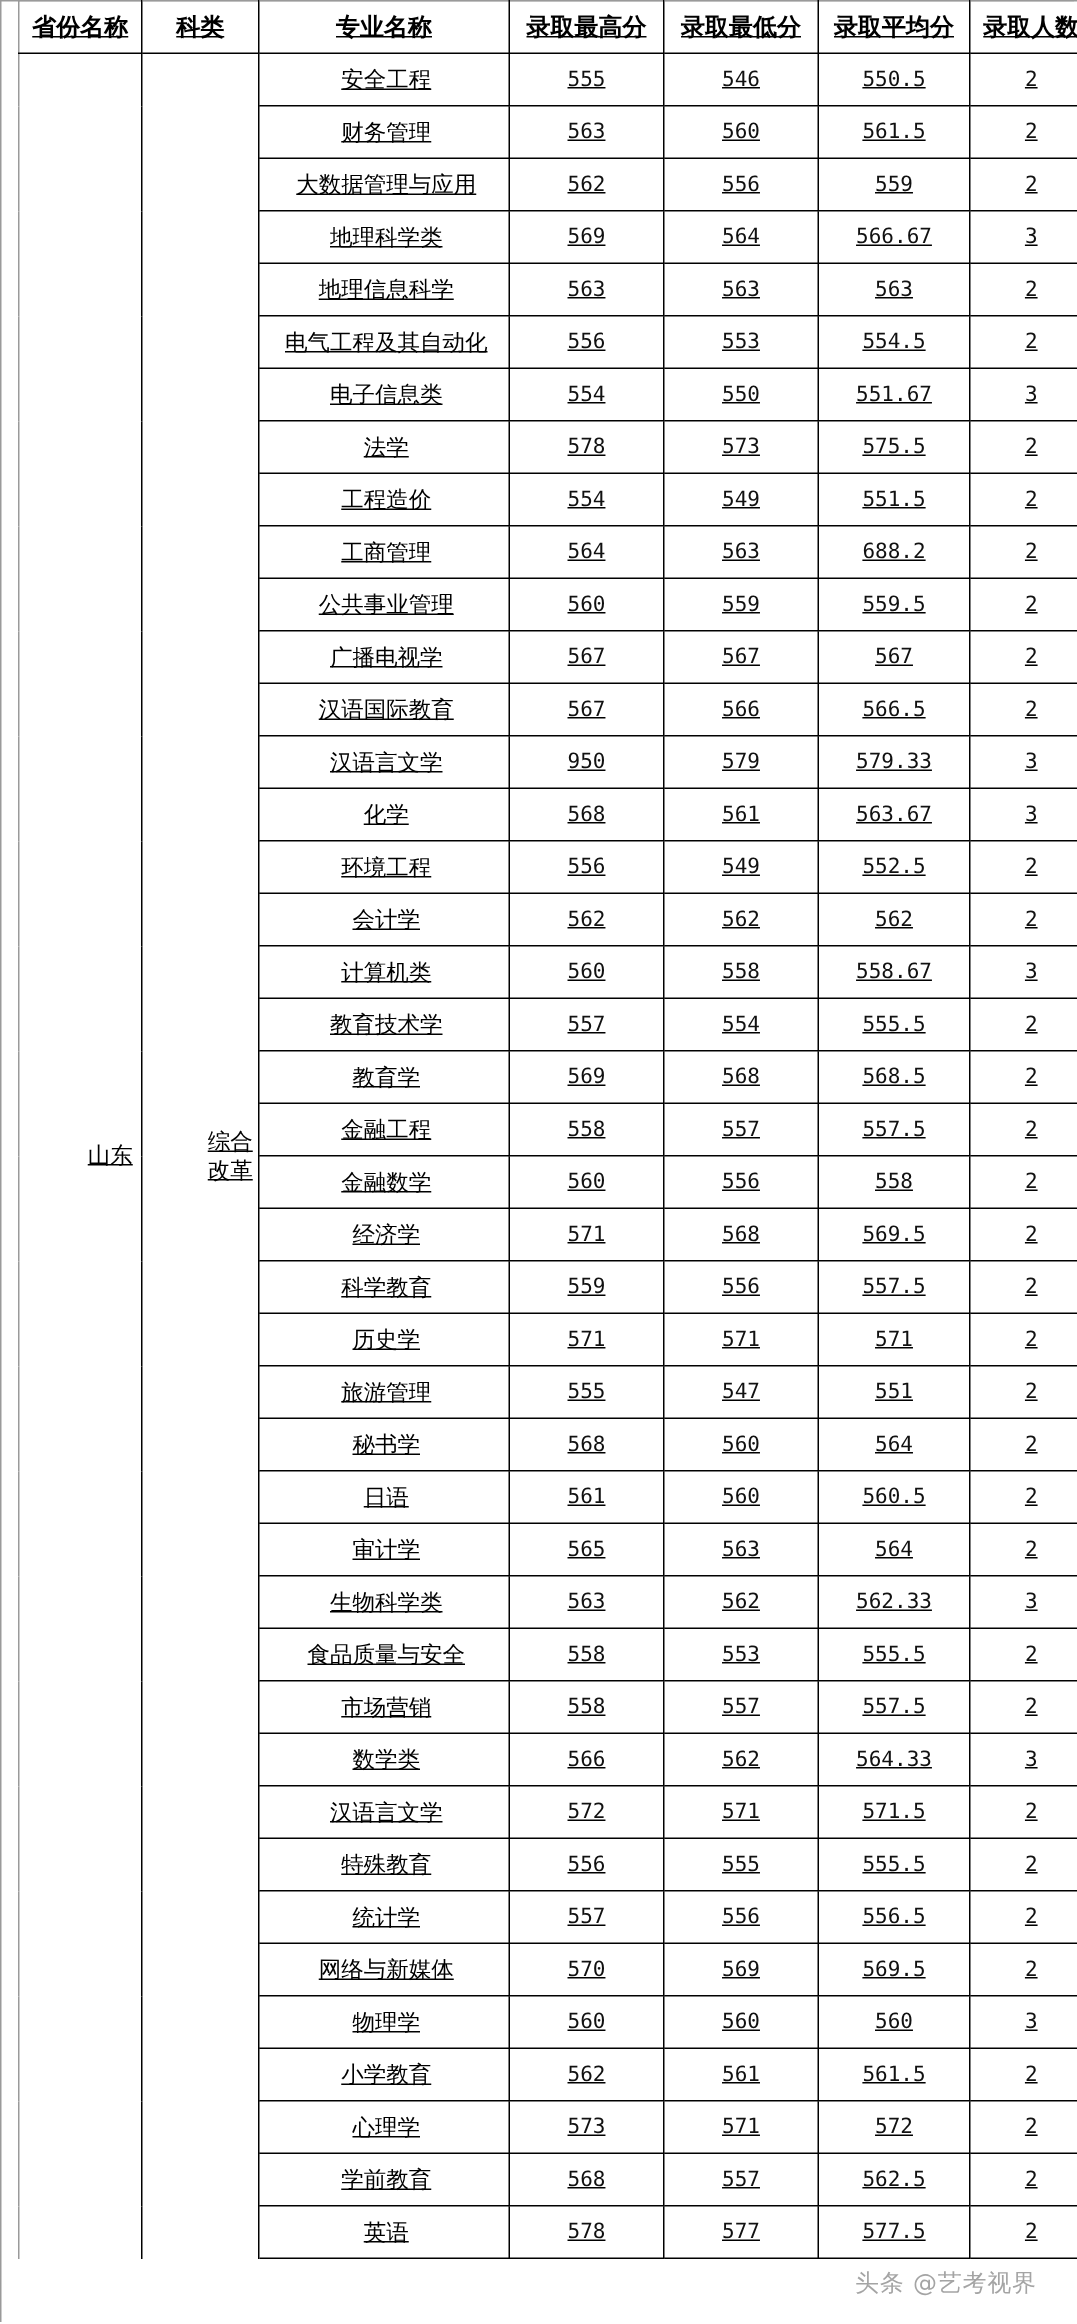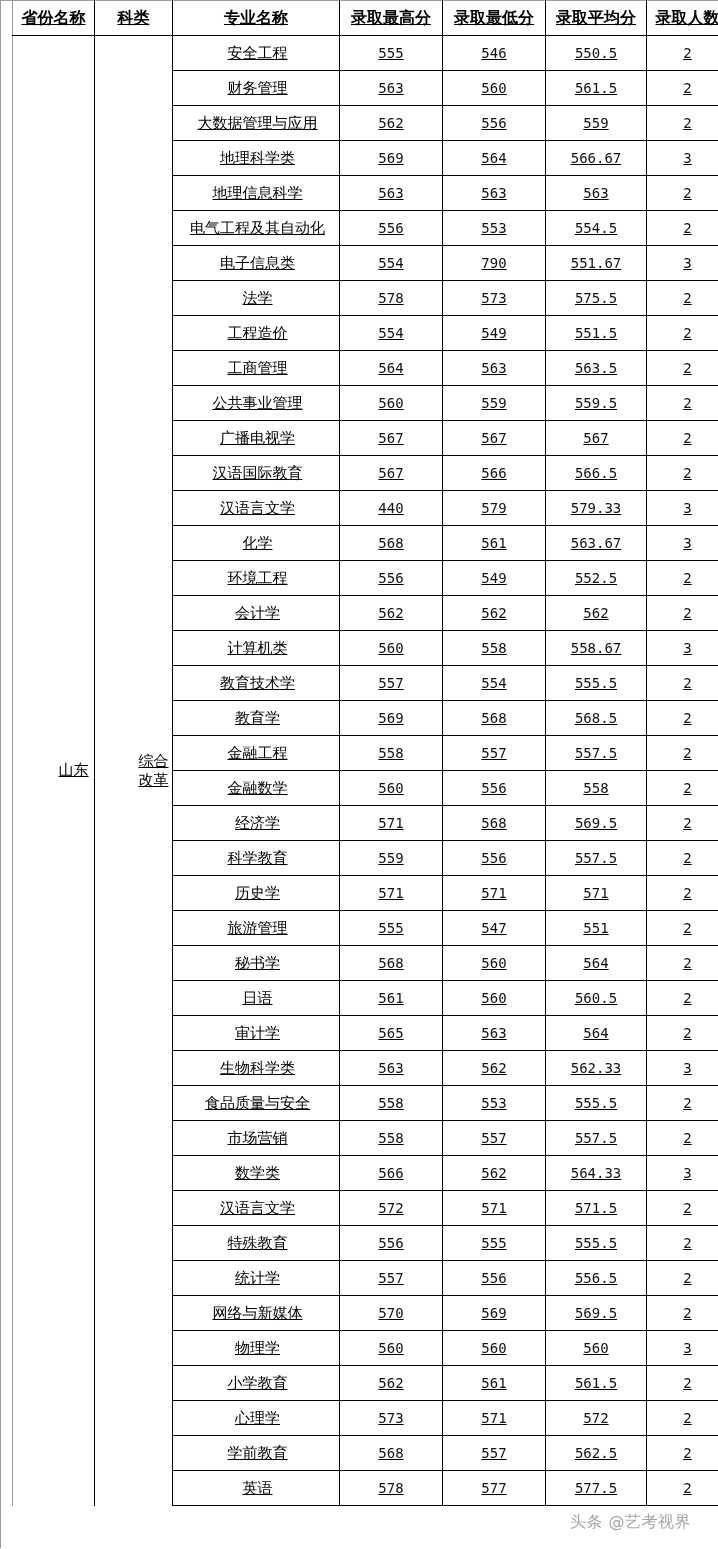--- a/index.html
+++ b/index.html
@@ -87,21 +87,21 @@
       <tr>
         <td class="major">电气工程及其自动化</td>
         <td class="num">556</td>
         <td class="num">553</td>
         <td class="num">554.5</td>
         <td class="num">2</td>
       </tr>
       <tr>
         <td class="major">电子信息类</td>
         <td class="num">554</td>
-        <td class="num">790</td>
+        <td class="num">550</td>
         <td class="num">551.67</td>
         <td class="num">3</td>
       </tr>
       <tr>
         <td class="major">法学</td>
         <td class="num">578</td>
         <td class="num">573</td>
         <td class="num">575.5</td>
         <td class="num">2</td>
       </tr>
@@ -109,21 +109,21 @@
         <td class="major">工程造价</td>
         <td class="num">554</td>
         <td class="num">549</td>
         <td class="num">551.5</td>
         <td class="num">2</td>
       </tr>
       <tr>
         <td class="major">工商管理</td>
         <td class="num">564</td>
         <td class="num">563</td>
-        <td class="num">563.5</td>
+        <td class="num">688.2</td>
         <td class="num">2</td>
       </tr>
       <tr>
         <td class="major">公共事业管理</td>
         <td class="num">560</td>
         <td class="num">559</td>
         <td class="num">559.5</td>
         <td class="num">2</td>
       </tr>
       <tr>
@@ -135,21 +135,21 @@
       </tr>
       <tr>
         <td class="major">汉语国际教育</td>
         <td class="num">567</td>
         <td class="num">566</td>
         <td class="num">566.5</td>
         <td class="num">2</td>
       </tr>
       <tr>
         <td class="major">汉语言文学</td>
-        <td class="num">440</td>
+        <td class="num">950</td>
         <td class="num">579</td>
         <td class="num">579.33</td>
         <td class="num">3</td>
       </tr>
       <tr>
         <td class="major">化学</td>
         <td class="num">568</td>
         <td class="num">561</td>
         <td class="num">563.67</td>
         <td class="num">3</td>

